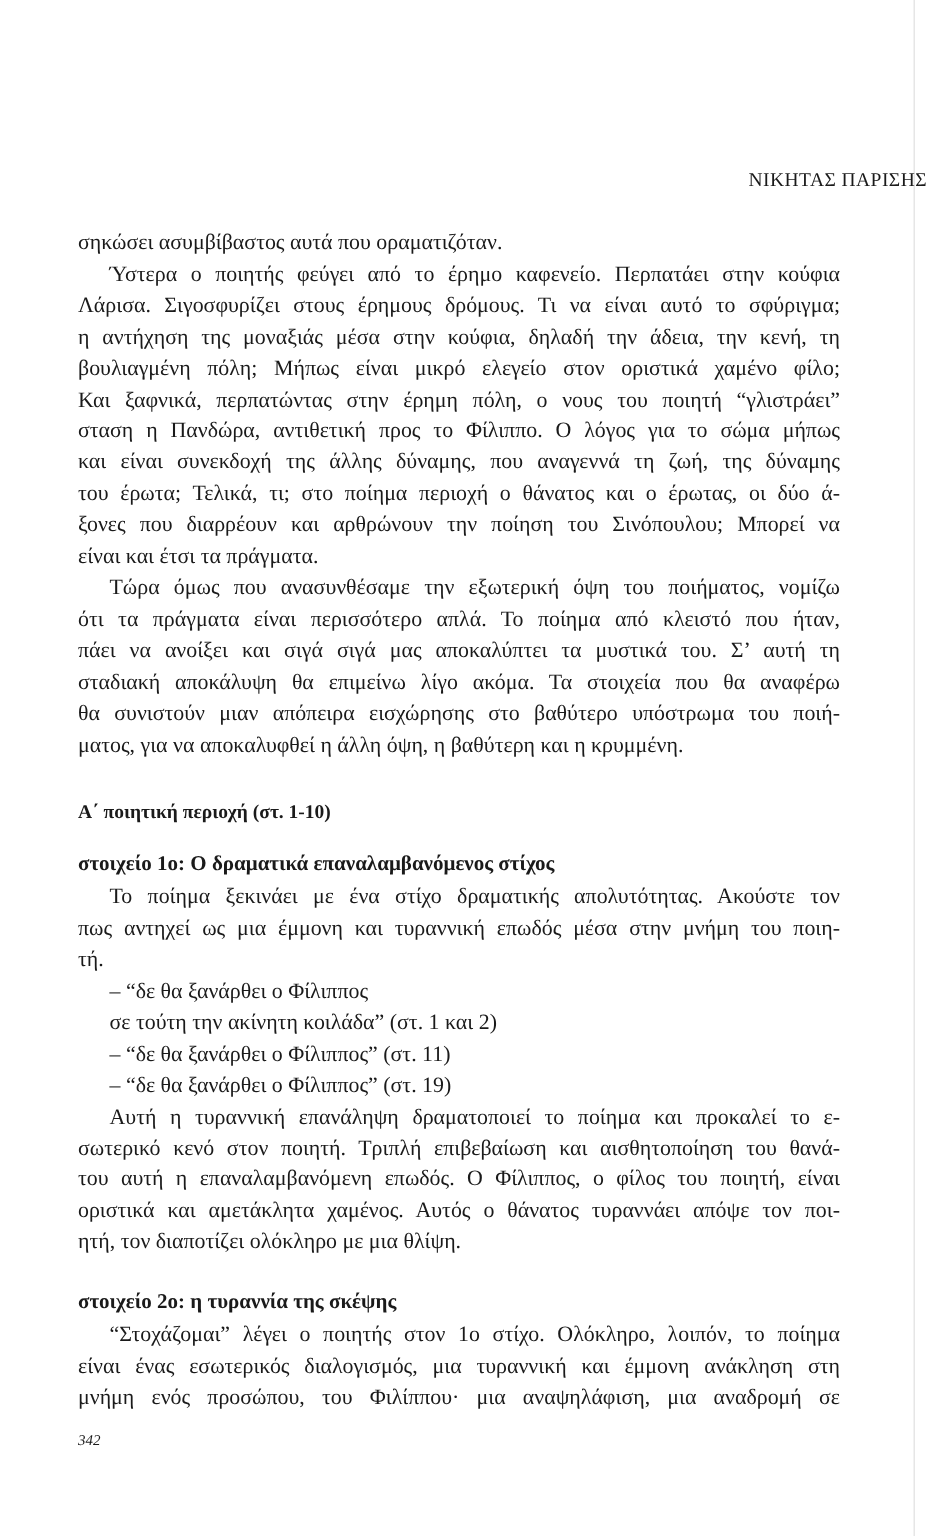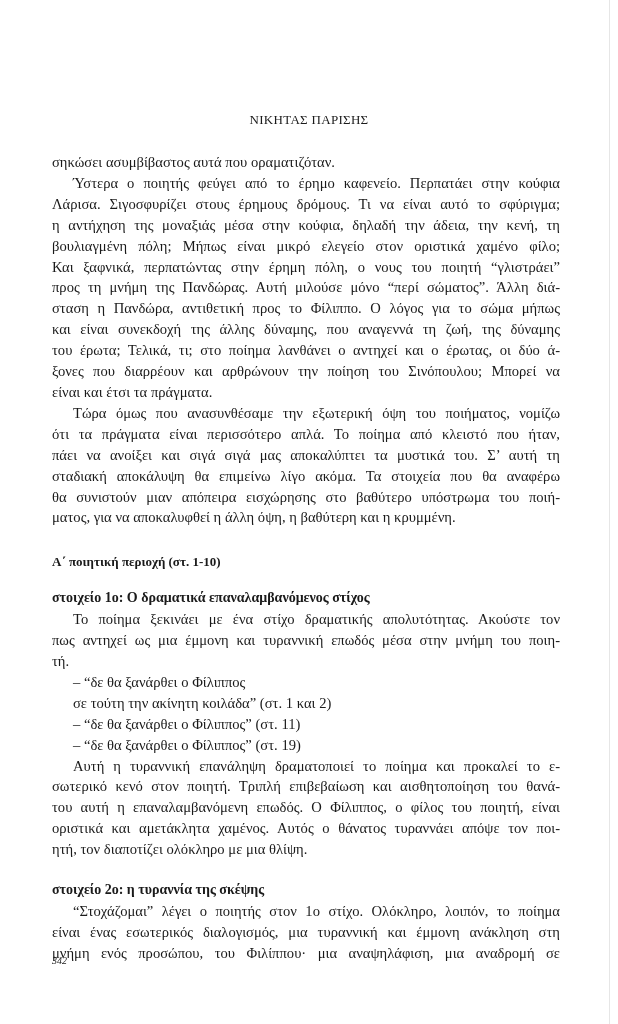--- a/index.html
+++ b/index.html
@@ -9,21 +9,21 @@
     position: relative;
     font-family: "Liberation Serif", "DejaVu Serif", serif;
     color: #1a1a1a;
   }
   .edge-right {
     position: absolute; top: 0; right: 8px; width: 1px; height: 1024px;
     background: #e6e6e6;
   }
   .header {
     position: absolute; top: 112px; left: 0; width: 618px;
-    text-align: center; font-size: 13px; letter-spacing: 0.3px;
+    text-align: right; font-size: 13px; letter-spacing: 0.3px;
   }
   .content {
     position: absolute; top: 152px; left: 52px; width: 508px;
     font-size: 14.6px; line-height: 20.9px;
   }
   .p { margin: 0; text-align: justify; text-align-last: left; }
   .line { display: block; white-space: nowrap; font-family: Liberation Serif, serif; }
   .just { text-align: justify; text-align-last: justify; display: block; }
   .section-title {
     margin: 22px 0 0 0; font-weight: bold; font-size: 13px; line-height: 24px;
@@ -50,24 +50,23 @@
   <p class="p">
     <span class="line">σηκώσει ασυμβίβαστος αυτά που οραματιζόταν.</span>
   </p>
 
   <p class="p">
     <span class="just" style="text-indent:21px">Ύστερα ο ποιητής φεύγει από το έρημο καφενείο. Περπατάει στην κούφια</span>
     <span class="just">Λάρισα. Σιγοσφυρίζει στους έρημους δρόμους. Τι να είναι αυτό το σφύριγμα;</span>
     <span class="just">η αντήχηση της μοναξιάς μέσα στην κούφια, δηλαδή την άδεια, την κενή, τη</span>
     <span class="just">βουλιαγμένη πόλη; Μήπως είναι μικρό ελεγείο στον οριστικά χαμένο φίλο;</span>
     <span class="just">Και ξαφνικά, περπατώντας στην έρημη πόλη, ο νους του ποιητή “γλιστράει”</span>
-    <span class="just">προς τη μνήμη της Πανδώρας. Αυτή μιλούσε μόνο “περί σώματος”. Άλλη διά-</span>
     <span class="just">σταση η Πανδώρα, αντιθετική προς το Φίλιππο. Ο λόγος για το σώμα μήπως</span>
     <span class="just">και είναι συνεκδοχή της άλλης δύναμης, που αναγεννά τη ζωή, της δύναμης</span>
-    <span class="just">του έρωτα; Τελικά, τι; στο ποίημα λανθάνει ο αντηχεί και ο έρωτας, οι δύο ά-</span>
+    <span class="just">του έρωτα; Τελικά, τι; στο ποίημα περιοχή ο θάνατος και ο έρωτας, οι δύο ά-</span>
     <span class="just">ξονες που διαρρέουν και αρθρώνουν την ποίηση του Σινόπουλου; Μπορεί να</span>
     <span class="line">είναι και έτσι τα πράγματα.</span>
   </p>
 
   <p class="p">
     <span class="just" style="text-indent:21px">Τώρα όμως που ανασυνθέσαμε την εξωτερική όψη του ποιήματος, νομίζω</span>
     <span class="just">ότι τα πράγματα είναι περισσότερο απλά. Το ποίημα από κλειστό που ήταν,</span>
     <span class="just">πάει να ανοίξει και σιγά σιγά μας αποκαλύπτει τα μυστικά του. Σ’ αυτή τη</span>
     <span class="just">σταδιακή αποκάλυψη θα επιμείνω λίγο ακόμα. Τα στοιχεία που θα αναφέρω</span>
     <span class="just">θα συνιστούν μιαν απόπειρα εισχώρησης στο βαθύτερο υπόστρωμα του ποιή-</span>

